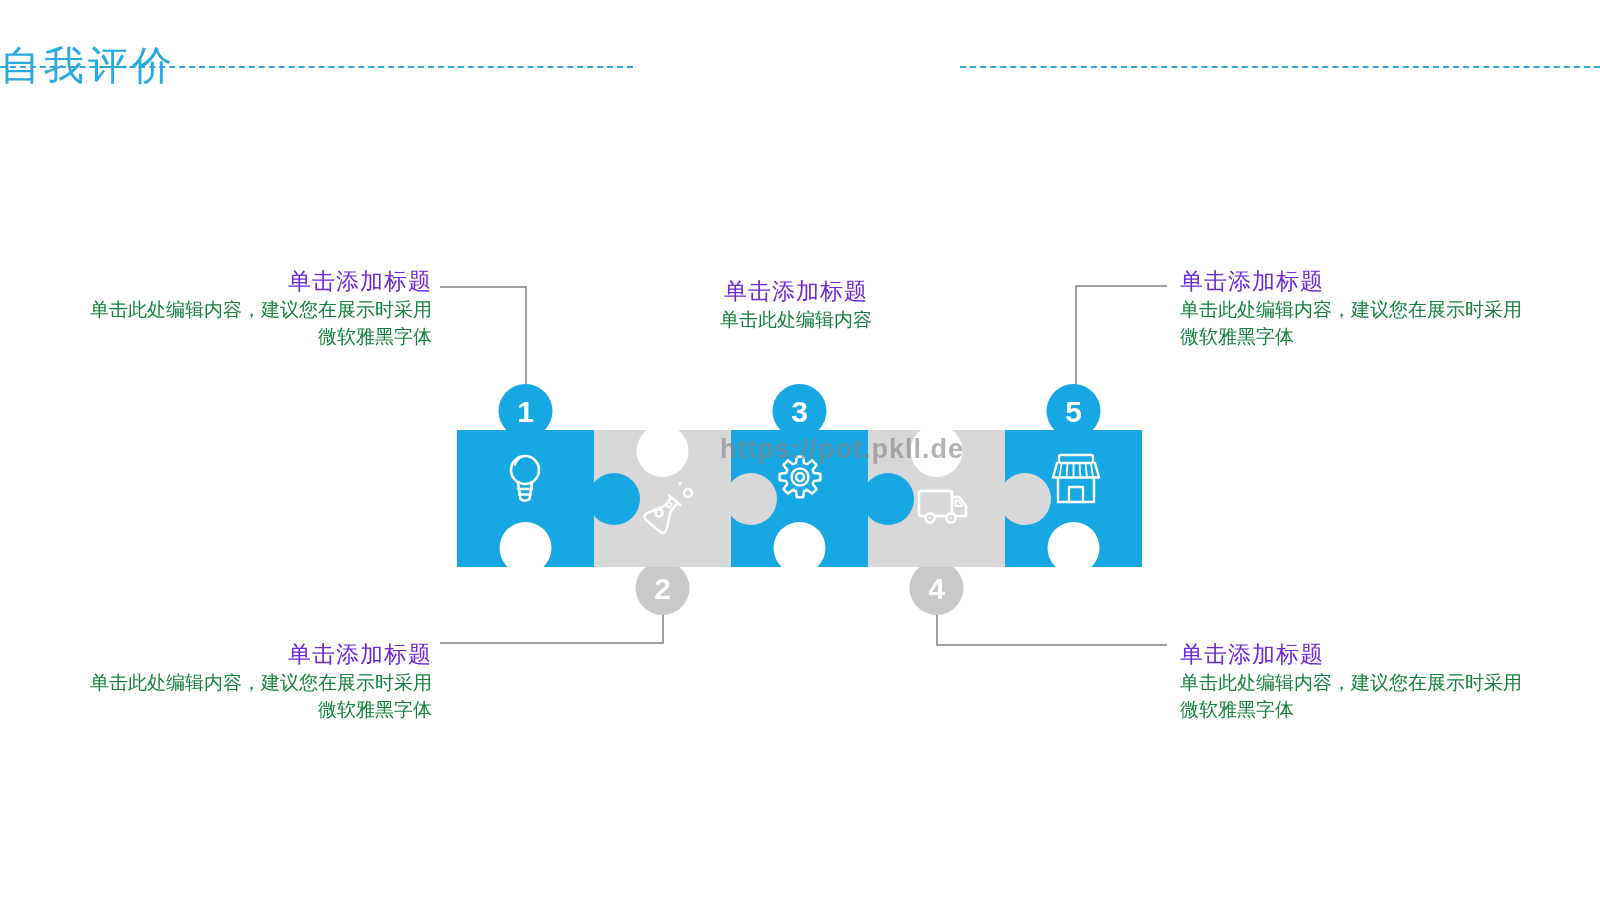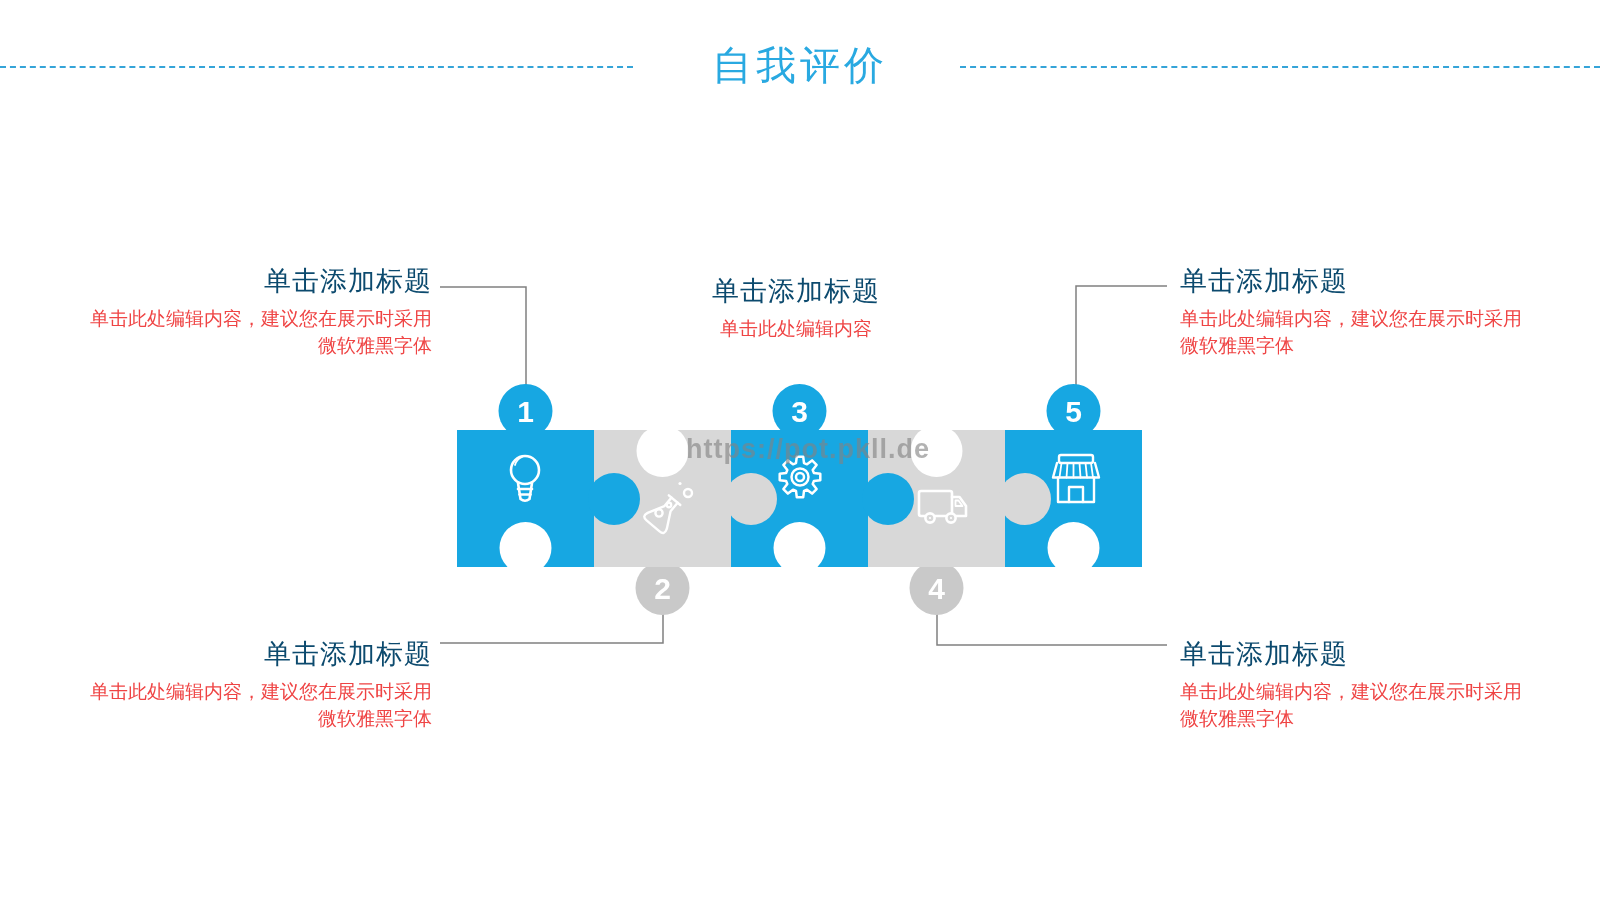--- a/index.html
+++ b/index.html
@@ -2,39 +2,39 @@
 <html><head>
 <meta charset="utf-8">
 <style>
   * { margin:0; padding:0; box-sizing:border-box; }
   html,body { width:1600px; height:900px; background:#fff; }
   .slide {
     position:relative; width:1600px; height:900px; background:#ffffff;
     overflow:hidden; font-family:"Liberation Sans", sans-serif;
   }
   .main-title {
-    position:absolute; left:0; right:0; top:38px; text-align:center;
+    position:absolute; left:0; right:0; top:38px; 
     font-size:40px; letter-spacing:4px; color:#29A9E1; font-weight:500;
   }
   .dash { position:absolute; top:66px; border-top:2px dashed #35A4D8; height:0; }
   .dash-left  { left:0; width:633px; }
   .dash-right { left:960px; right:0; }
 
   .block { position:absolute; width:380px; }
-  .block-title { font-size:27px; color:#0c4a6e; letter-spacing:1px; line-height:30px; }
-  .block-body  { font-size:19px; color:#ef4444; line-height:27px; margin-top:9px; }
+  .block-title { font-size:23px; color:#6d28d9; letter-spacing:1px; line-height:30px; }
+  .block-body  { font-size:19px; color:#15803d; line-height:27px; }
   .blk-tl { left:52px;  top:266px; text-align:right; }
   .blk-bl { left:52px;  top:639px; text-align:right; }
   .blk-tc { left:616px; top:276px; width:360px; text-align:center; }
   .blk-tr { left:1180px; top:266px; text-align:left; }
   .blk-br { left:1180px; top:639px; text-align:left; }
 
   svg.art { position:absolute; left:0; top:0; z-index:1; }
   .watermark {
-    position:absolute; left:686px; top:434px; z-index:2;
+    position:absolute; left:720px; top:434px; z-index:2;
     font-size:27px; font-weight:600; letter-spacing:1px;
     color:rgba(130,130,130,0.62);
   }
   .badge-num { font-size:30px; font-weight:bold; fill:#ffffff; }
 </style>
 </head>
 <body>
 
 <div class="slide">
 

